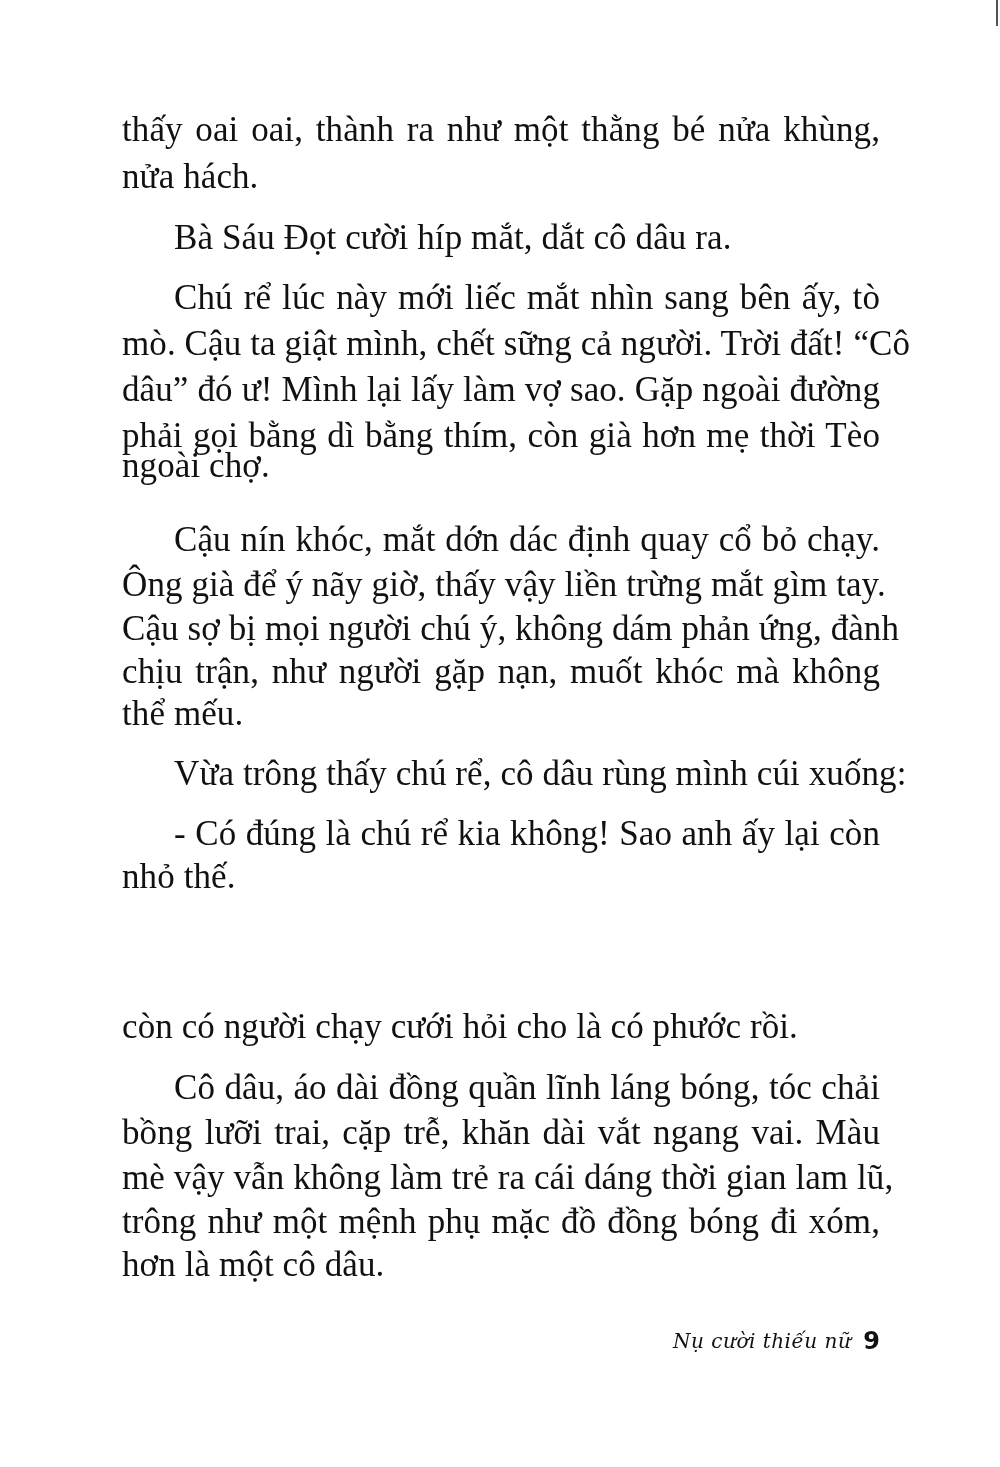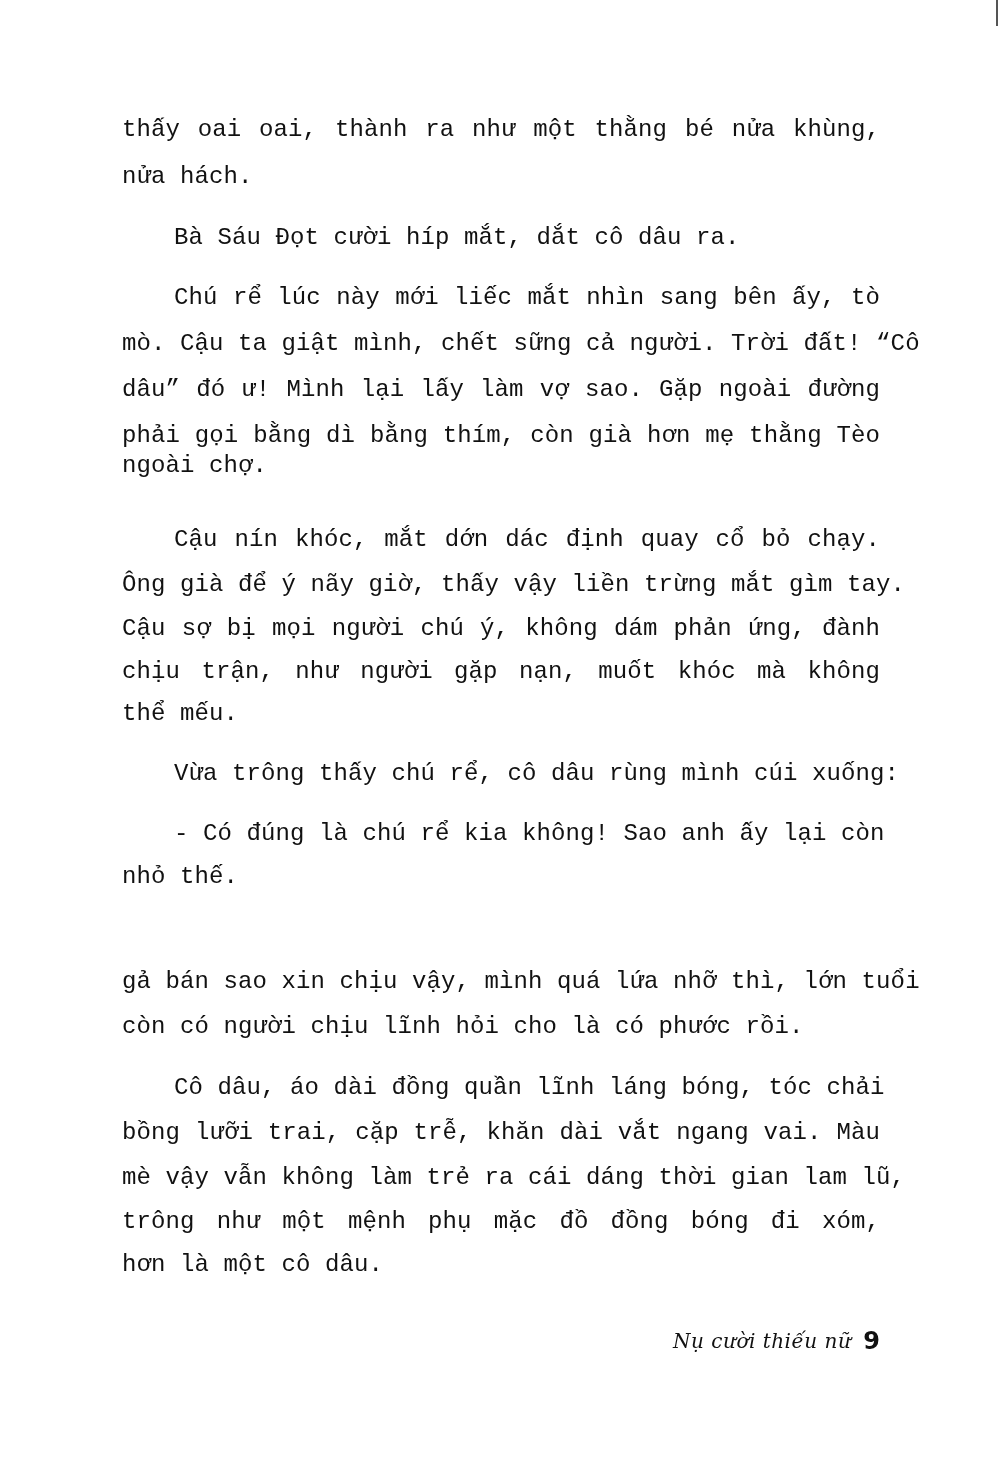--- a/index.html
+++ b/index.html
@@ -1,22 +1,22 @@
 <!DOCTYPE html>
 <html><head>
 <meta charset="utf-8">
 <style>
   html, body { margin: 0; padding: 0; background: #ffffff; }
   body { width: 1000px; height: 1467px; position: relative; overflow: hidden; }
   .page { position: absolute; left: 0; top: 0; width: 1000px; height: 1467px; background: #ffffff; }
   .edge-mark { position: absolute; left: 996px; top: 0; width: 2px; height: 26px; background: #555; }
   .line {
     position: absolute; left: 122px; width: 758px; height: 44px;
-    font-family: Liberation Mono, monospace;
-    font-size: 24px; line-height: 44px; color: #111;
+    font-family: Liberation Serif, serif;
+    font-size: 35px; line-height: 44px; color: #111;
     text-align: justify; text-align-last: justify; white-space: nowrap;
     letter-spacing: 0.1px;
   }
   .line.indent { left: 174px; width: 706px; }
   .line.last { text-align-last: left; }
   .footer {
     position: absolute; right: 120px; top: 1326px; height: 30px;
     font-family: "DejaVu Serif", serif; font-size: 20px; line-height: 30px; color: #111;
     display: flex; align-items: center; gap: 12px;
   }
@@ -30,36 +30,35 @@
   <div class="edge-mark"></div>
 
   <div class="line" style="top:108px">thấy oai oai, thành ra như một thằng bé nửa khùng,</div>
   <div class="line last" style="top:155px">nửa hách.</div>
 
   <div class="line indent last" style="top:216px">Bà Sáu Đọt cười híp mắt, dắt cô dâu ra.</div>
 
   <div class="line indent" style="top:276px">Chú rể lúc này mới liếc mắt nhìn sang bên ấy, tò</div>
   <div class="line" style="top:322px">mò. Cậu ta giật mình, chết sững cả người. Trời đất! “Cô</div>
   <div class="line" style="top:368px">dâu” đó ư! Mình lại lấy làm vợ sao. Gặp ngoài đường</div>
-  <div class="line" style="top:414px">phải gọi bằng dì bằng thím, còn già hơn mẹ thằng Tèo</div>
+  <div class="line" style="top:414px">phải gọi bằng dì bằng thím, còn già hơn mẹ thời Tèo</div>
   <div class="line last" style="top:444px">ngoài chợ.</div>
 
   <div class="line indent" style="top:518px">Cậu nín khóc, mắt dớn dác định quay cổ bỏ chạy.</div>
   <div class="line" style="top:563px">Ông già để ý nãy giờ, thấy vậy liền trừng mắt gìm tay.</div>
   <div class="line" style="top:607px">Cậu sợ bị mọi người chú ý, không dám phản ứng, đành</div>
   <div class="line" style="top:650px">chịu trận, như người gặp nạn, muốt khóc mà không</div>
   <div class="line last" style="top:692px">thể mếu.</div>
 
   <div class="line indent" style="top:752px">Vừa trông thấy chú rể, cô dâu rùng mình cúi xuống:</div>
 
   <div class="line indent" style="top:812px">- Có đúng là chú rể kia không! Sao anh ấy lại còn</div>
   <div class="line last" style="top:855px">nhỏ thế.</div>
 
-  <div class="line" style="top:960px">gả bán sao xin chịu vậy, mình quá lứa nhỡ thì, lớn tuổi</div>
-  <div class="line last" style="top:1005px">còn có người chịu lĩnh hỏi cho là có phước rồi.</div>
+  <div class="line last" style="top:1005px">còn có người chạy cưới hỏi cho là có phước rồi.</div>
 
   <div class="line indent" style="top:1066px">Cô dâu, áo dài đồng quần lĩnh láng bóng, tóc chải</div>
   <div class="line" style="top:1111px">bồng lưỡi trai, cặp trễ, khăn dài vắt ngang vai. Màu</div>
   <div class="line" style="top:1156px">mè vậy vẫn không làm trẻ ra cái dáng thời gian lam lũ,</div>
   <div class="line" style="top:1200px">trông như một mệnh phụ mặc đồ đồng bóng đi xóm,</div>
   <div class="line last" style="top:1243px">hơn là một cô dâu.</div>
 
   <div class="footer">
     <span class="title">Nụ cười thiếu nữ</span>
     <span class="num">9</span>

